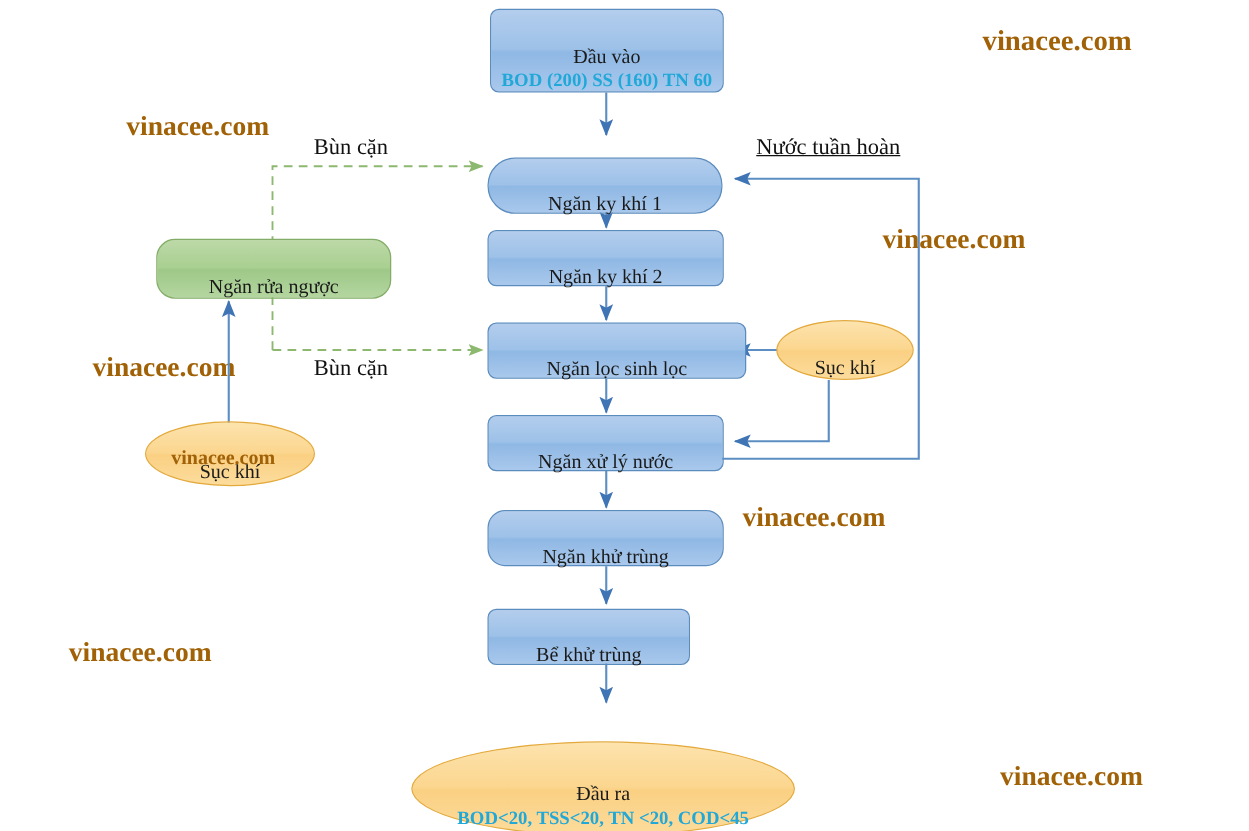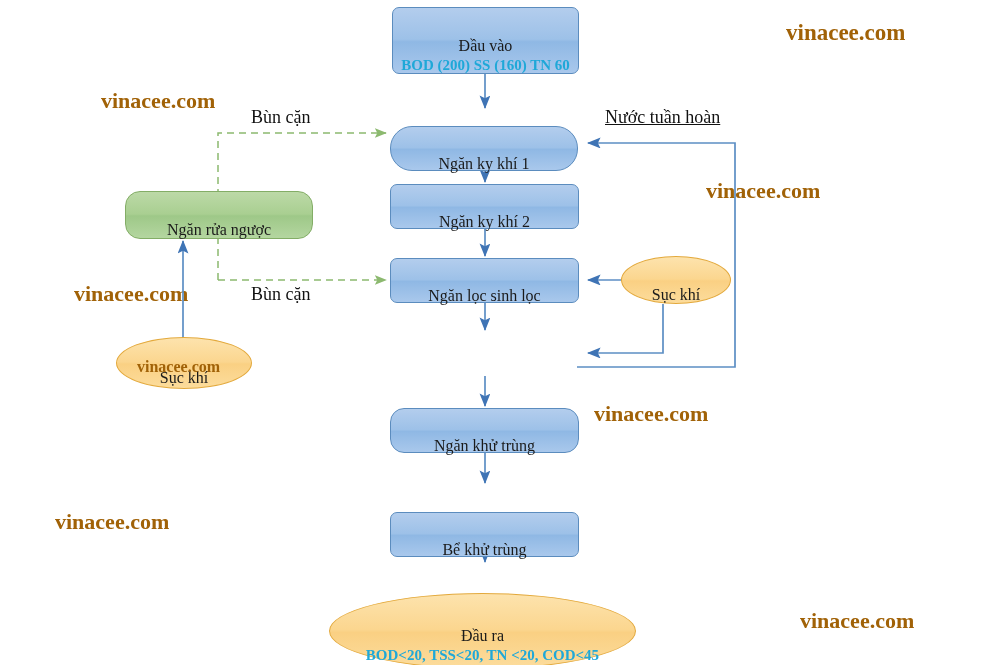--- a/index.html
+++ b/index.html
@@ -151,30 +151,33 @@
   </div>
 
   <div class="node-box proc-box" style="left:390px; top:126px; width:188px; height:45px;border-radius:22px;">
     <div class="node-title">Ngăn ky khí 1</div>
   </div>
 
   <div class="node-box proc-box" style="left:390px; top:184px; width:189px; height:45px;">
     <div class="node-title">Ngăn ky khí 2</div>
   </div>
 
-  <div class="node-box proc-box" style="left:390px; top:258px; width:189px; height:45px;">
+  <div class="node-box proc-box" style="left:390px; top:258px; width:207px; height:45px;">
     <div class="node-title">Ngăn lọc sinh lọc</div>
   </div>
 
+  <div class="node-box proc-box" style="left:390px; top:332px; width:189px; height:45px;">
+    <div class="node-title">Ngăn xử lý nước</div>
+  </div>
 
   <div class="node-box proc-box" style="left:390px; top:408px; width:189px; height:45px;border-radius:14px;">
     <div class="node-title">Ngăn khử trùng</div>
   </div>
 
-  <div class="node-box proc-box" style="left:390px; top:512px; width:189px; height:45px;">
+  <div class="node-box proc-box" style="left:390px; top:487px; width:162px; height:45px;">
     <div class="node-title">Bể khử trùng</div>
   </div>
 
   <div class="node-box green-box" style="left:125px; top:191px; width:188px; height:48px;border-radius:15px;">
     <div class="node-title">Ngăn rửa ngược</div>
   </div>
 
   <div class="node-box ellipse-node" style="left:621px; top:256px; width:110px; height:48px;">
     <div class="node-title">Sục khí</div>
   </div>

